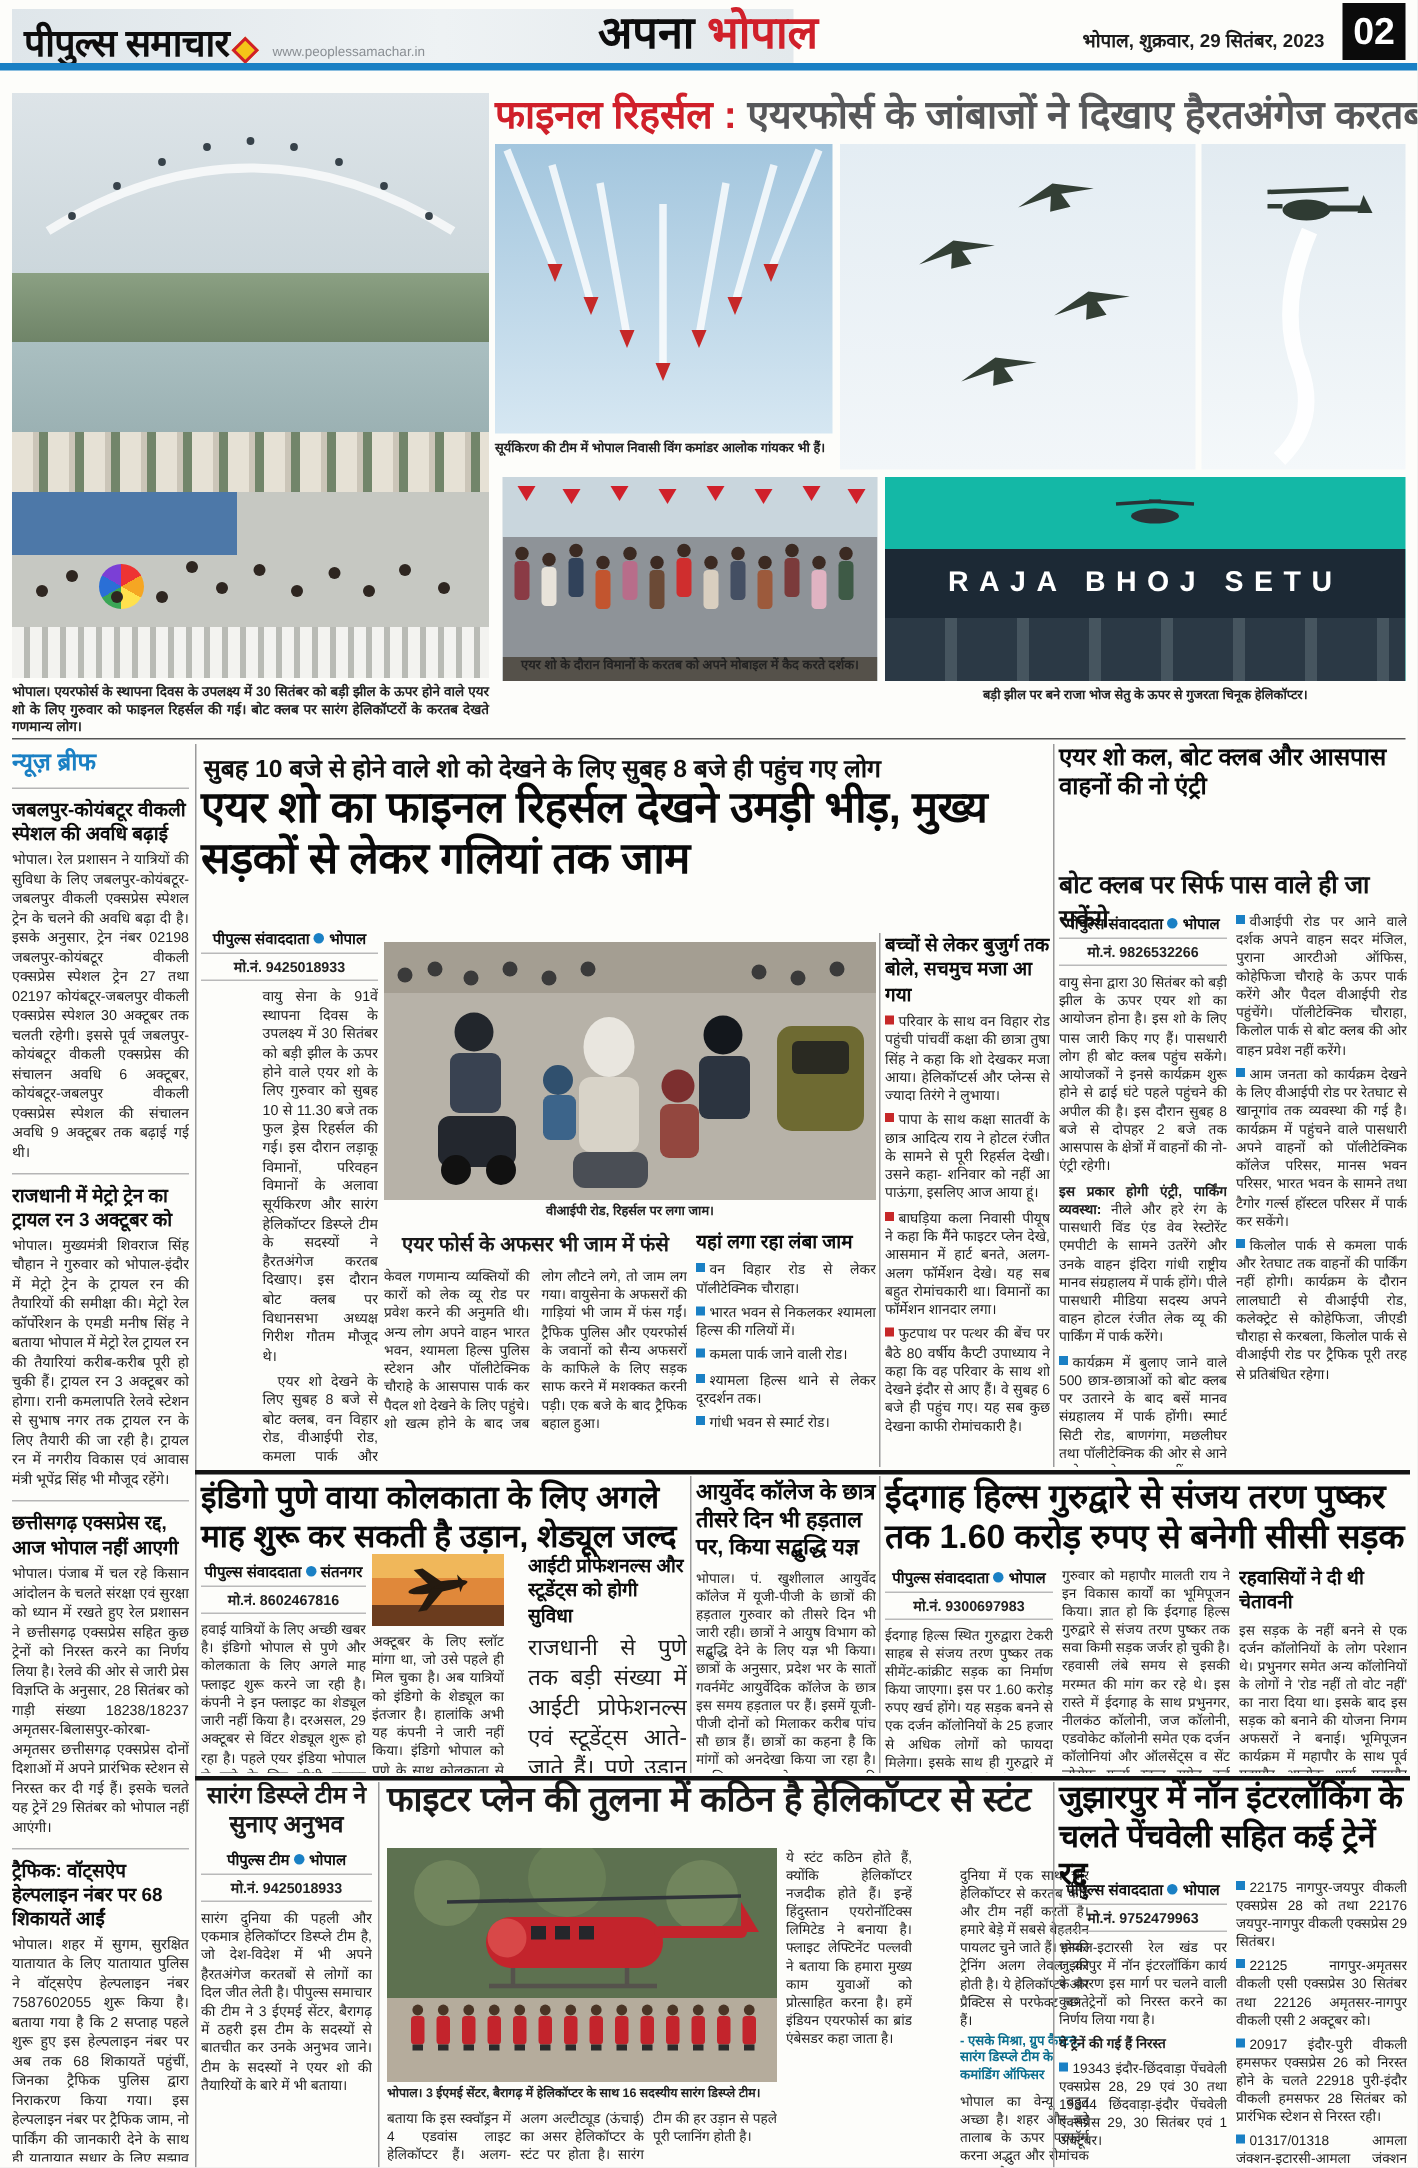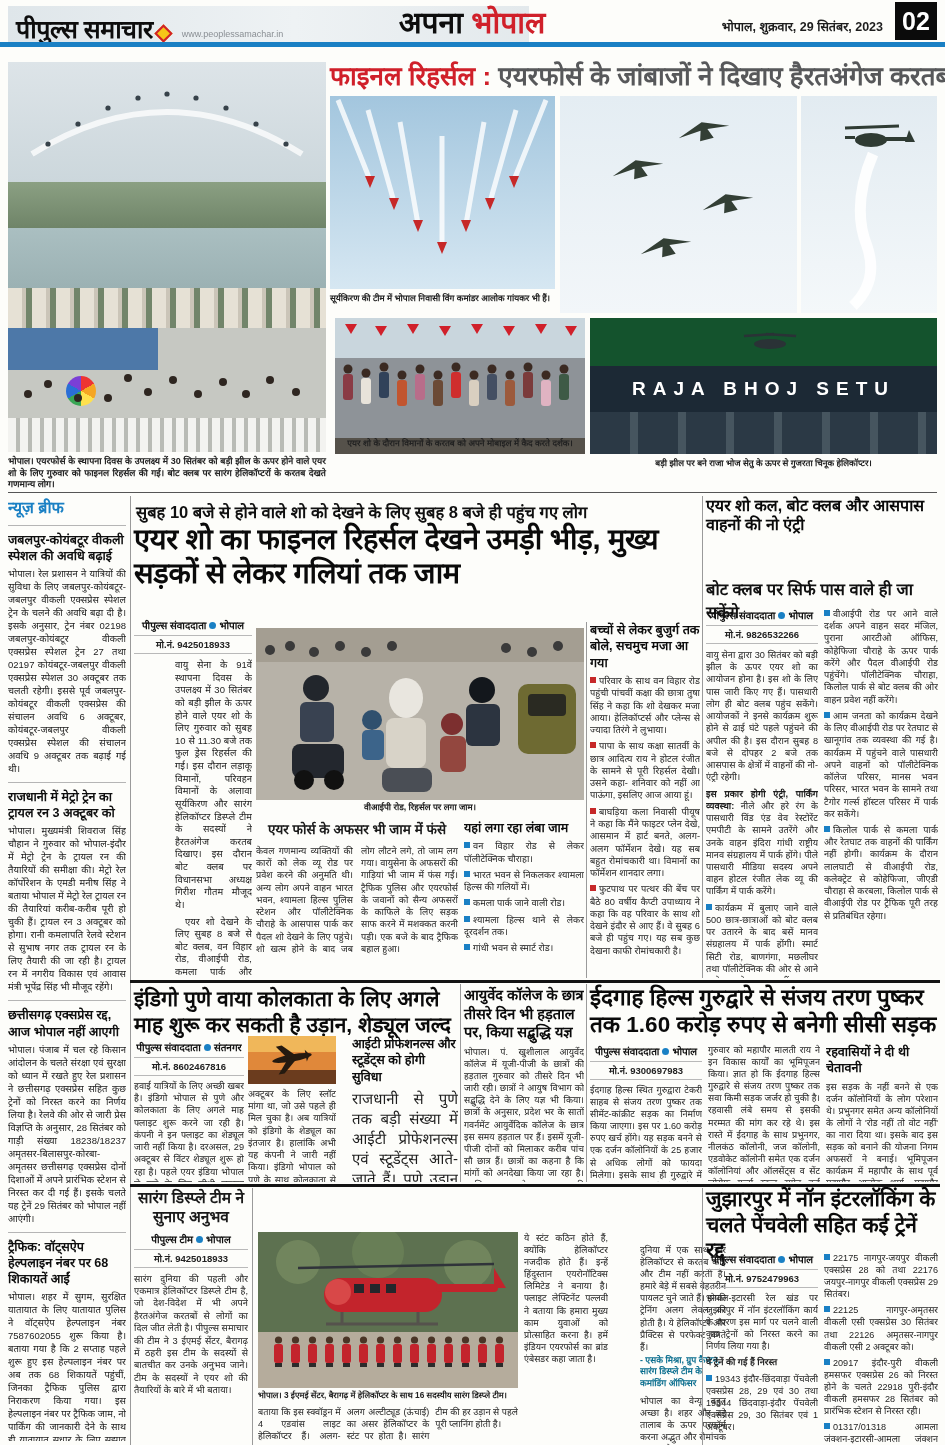--- a/index.html
+++ b/index.html
@@ -197,21 +197,21 @@
         <use href="#fig" x="152" y="46" fill="#444f63"></use>
         <use href="#fig" x="170" y="52" fill="#9c5a3c"></use>
         <use href="#fig" x="188" y="44" fill="#7b3b3b"></use>
         <use href="#fig" x="206" y="52" fill="#e0b3c2"></use>
         <use href="#fig" x="224" y="46" fill="#3e5a46"></use>
       <rect x="0" y="120" width="250" height="16" fill="#55514a"></rect>
     </svg>
   </div>
   <div class="abs cap-c" style="left:335px;top:438px;width:250px;">एयर शो के दौरान विमानों के करतब को अपने मोबाइल में कैद करते दर्शक।</div>
 
-  <div class="abs photo" style="left:590px;top:318px;width:347px;height:136px;background:#14532d;">
+  <div class="abs photo" style="left:590px;top:318px;width:347px;height:136px;background:#14b8a6;">
     <svg class="abs" style="left:150px;top:8px;" width="60" height="30">
       <ellipse cx="30" cy="18" rx="16" ry="5" fill="#2a3236"></ellipse>
       <line x1="4" y1="10" x2="34" y2="8" stroke="#2a3236" stroke-width="2.5"></line>
       <line x1="26" y1="8" x2="56" y2="10" stroke="#2a3236" stroke-width="2.5"></line>
     </svg>
     <div class="abs" style="left:0;top:48px;width:347px;height:46px;background:#1c2935;display:flex;align-items:center;justify-content:center;color:#fff;font-weight:bold;font-size:19px;letter-spacing:7px;">RAJA BHOJ SETU</div>
     <div class="abs" style="left:0;top:94px;width:347px;height:42px;background:repeating-linear-gradient(90deg,#2b3945 0 40px,#46555f 40px 48px);"></div>
   </div>
   <div class="abs cap-c" style="left:590px;top:458px;width:347px;">बड़ी झील पर बने राजा भोज सेतु के ऊपर से गुजरता चिनूक हेलिकॉप्टर।</div>
 
@@ -382,20 +382,21 @@
 
   <div class="abs colwrap" style="left:134px;top:1188px;width:114px;height:257px;">
     <div style="font-size:15.5px;font-weight:900;text-align:center;line-height:1.25;">सारंग डिस्प्ले टीम ने सुनाए अनुभव</div>
     <div class="byline" style="margin-top:5px;">
       <span>पीपुल्स टीम</span><span class="dot"></span><span>भोपाल</span>
     </div>
     <div class="phone">मो.नं. 9425018933</div>
     <div class="body-t" style="margin-top:5px;font-size:9.3px;">सारंग दुनिया की पहली और एकमात्र हेलिकॉप्टर डिस्प्ले टीम है, जो देश-विदेश में भी अपने हैरतअंगेज करतबों से लोगों का दिल जीत लेती है। पीपुल्स समाचार की टीम ने 3 ईएमई सेंटर, बैरागढ़ में ठहरी इस टीम के सदस्यों से बातचीत कर उनके अनुभव जाने। टीम के सदस्यों ने एयर शो की तैयारियों के बारे में भी बताया।</div>
   </div>
 
+  <div class="abs" style="left:258px;top:1186px;width:442px;font-size:23px;font-weight:900;line-height:1.15;">फाइटर प्लेन की तुलना में कठिन है हेलिकॉप्टर से स्टंट</div>
   <div class="abs photo" style="left:258px;top:1232px;width:260px;height:156px;">
     <svg width="260" height="156">
       <rect width="260" height="100" fill="#5d7150"></rect>
       <circle cx="40" cy="30" r="22" fill="#7a8f63" opacity="0.7"></circle>
         <circle cx="120" cy="20" r="26" fill="#6e8458" opacity="0.7"></circle>
         <circle cx="210" cy="32" r="24" fill="#7a8f63" opacity="0.7"></circle>
       <rect y="100" width="260" height="56" fill="#b5ac9c"></rect>
       <line x1="40" y1="36" x2="236" y2="32" stroke="#30343a" stroke-width="2.5"></line>
       <rect x="66" y="46" width="118" height="34" rx="17" fill="#c3242c"></rect>
       <circle cx="80" cy="60" r="13" fill="#d84848"></circle>

